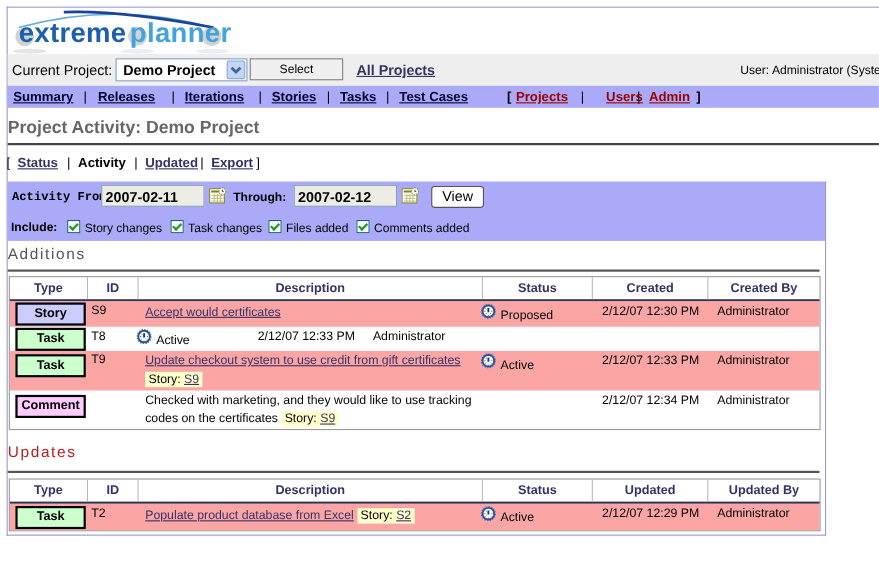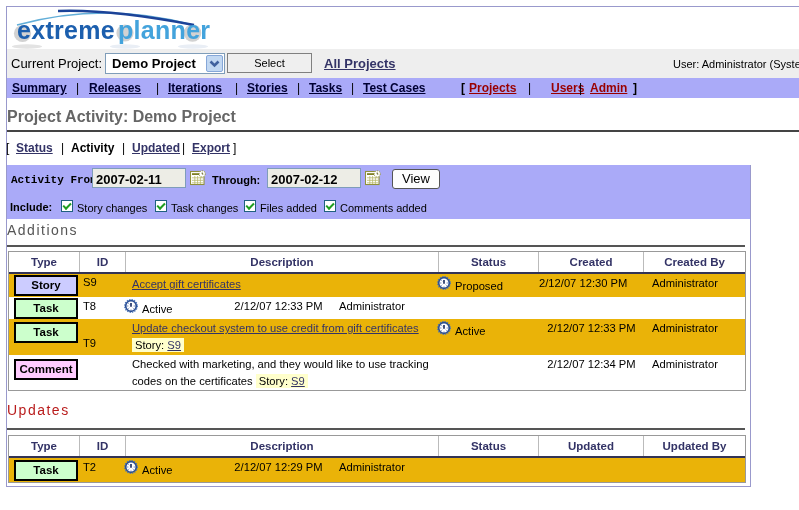--- a/index.html
+++ b/index.html
@@ -15,21 +15,21 @@
 .lnk{color:#333366;text-decoration:underline;}
 .badge{box-sizing:border-box;border:2px solid #000;width:64px;height:21px;
  text-align:center;font-weight:bold;font-size:11.5px;line-height:16px;color:#000;}
 .dtbl{position:absolute;left:8px;width:738px;border:1px solid #999;box-sizing:border-box;background:#fff;}
 .hrow{display:flex;height:22px;border-bottom:2px solid #333355;box-sizing:border-box;}
 .hcell{font-size:11.5px;font-weight:bold;color:#333366;text-align:center;line-height:20px;
  border-right:1px solid #bbbbbb;box-sizing:border-box;}
 .hcell:last-child{border-right:none;}
 .drow{display:flex;}
 .dcell{box-sizing:border-box;font-size:11.2px;color:#000;}
-.rowlav{background:#eab308;}
+.rowlav{background:#fca5a5;}
 .clock{display:inline-block;margin-left:-2px;}
 .cb{width:10px;height:10px;background:#fff;border:1.5px solid #20607f;}
 .cb:after{content:"";position:absolute;left:1.4px;top:1.8px;width:5.6px;height:2.6px;
  border-left:2.3px solid #1f9e1f;border-bottom:2.3px solid #1f9e1f;transform:rotate(-45deg);}
 </style>
 </head>
 <body>
 
 <div class="abs" style="left:6px;top:6px;width:793px;height:1px;background:#9999cc;"></div>
 <div class="abs" style="left:6px;top:6px;width:1px;height:481px;background:#9999cc;"></div>
@@ -149,49 +149,49 @@
   <div class="hcell" style="width:313px;">Description</div>
   <div class="hcell" style="width:100px;">Status</div>
   <div class="hcell" style="width:105px;">Created</div>
   <div class="hcell" style="width:101px;">Created By</div>
  </div>
  <div class="drow rowlav" style="height:23px;">
   <div class="dcell" style="width:71px;">
         <div class="badge" style="margin:1px 0 0 5px;background:#ccccff;">Story</div>
       </div>
   <div class="dcell" style="width:46px;padding:2px 0 0 3px;">S9</div>
-  <div class="dcell" style="width:313px;padding:2px 0 0 6px;line-height:17px;"><a class="lnk" href="#">Accept gift certificates</a></div>
+  <div class="dcell" style="width:313px;padding:2px 0 0 6px;line-height:17px;"><a class="lnk" href="#">Accept would certificates</a></div>
   <div class="dcell" style="width:100px;padding-top:2px;"><span class="clock"><svg width="14" height="14" viewBox="0 0 14 14">
             <circle cx="7" cy="7" r="6.4" fill="none" stroke="#4a76ba" stroke-width="1.1" stroke-dasharray="1.3,1.2"></circle>
             <circle cx="7" cy="7" r="5.3" fill="#ffffff" stroke="#2a4f96" stroke-width="1.7"></circle>
             <path d="M7 7.8 V4.0" stroke="#223366" stroke-width="1.7"></path>
             <path d="M7 10.6 v1 M3.3 7 h1 M9.7 7 h1 M4.5 4.5 l0.7 0.7 M9.5 9.5 l-0.7 -0.7 M4.5 9.5 l0.7 -0.7" stroke="#33549a" stroke-width="0.9"></path>
           </svg></span><span style="margin-left:4px;">Proposed</span></div>
-  <div class="dcell" style="width:105px;padding-top:3px;">2/12/07 12:30 PM</div>
+  <div class="dcell" style="width:105px;padding-top:3px;text-align:center;">2/12/07 12:30 PM</div>
   <div class="dcell" style="width:101px;padding:3px 0 0 8px;">Administrator</div>
  </div>
  <div class="drow" style="height:22px;">
   <div class="dcell" style="width:71px;">
         <div class="badge" style="margin:1px 0 0 5px;background:#ccffcc;">Task</div>
       </div>
   <div class="dcell" style="width:46px;padding:3px 0 0 3px;">T8</div>
   <div class="dcell" style="width:100px;padding-top:2px;"><span class="clock"><svg width="14" height="14" viewBox="0 0 14 14">
             <circle cx="7" cy="7" r="6.4" fill="none" stroke="#4a76ba" stroke-width="1.1" stroke-dasharray="1.3,1.2"></circle>
             <circle cx="7" cy="7" r="5.3" fill="#ffffff" stroke="#2a4f96" stroke-width="1.7"></circle>
             <path d="M7 7.8 V4.0" stroke="#223366" stroke-width="1.7"></path>
             <path d="M7 10.6 v1 M3.3 7 h1 M9.7 7 h1 M4.5 4.5 l0.7 0.7 M9.5 9.5 l-0.7 -0.7 M4.5 9.5 l0.7 -0.7" stroke="#33549a" stroke-width="0.9"></path>
           </svg></span><span style="margin-left:4px;">Active</span></div>
   <div class="dcell" style="width:105px;padding-top:3px;text-align:center;">2/12/07 12:33 PM</div>
   <div class="dcell" style="width:101px;padding:3px 0 0 8px;">Administrator</div>
  </div>
  <div class="drow rowlav" style="height:36px;">
   <div class="dcell" style="width:71px;">
         <div class="badge" style="margin:3px 0 0 5px;background:#ccffcc;">Task</div>
       </div>
-  <div class="dcell" style="width:46px;padding:2px 0 0 3px;margin-top:16px;">T9</div>
+  <div class="dcell" style="width:46px;padding:2px 0 0 3px;">T9</div>
   <div class="dcell" style="width:313px;padding:1px 0 0 6px;line-height:17px;"><a class="lnk" href="#">Update checkout system to use credit from gift certificates</a> <span class="hl">Story: <a class="lnk" href="#">S9</a></span></div>
   <div class="dcell" style="width:100px;padding-top:2px;"><span class="clock"><svg width="14" height="14" viewBox="0 0 14 14">
             <circle cx="7" cy="7" r="6.4" fill="none" stroke="#4a76ba" stroke-width="1.1" stroke-dasharray="1.3,1.2"></circle>
             <circle cx="7" cy="7" r="5.3" fill="#ffffff" stroke="#2a4f96" stroke-width="1.7"></circle>
             <path d="M7 7.8 V4.0" stroke="#223366" stroke-width="1.7"></path>
             <path d="M7 10.6 v1 M3.3 7 h1 M9.7 7 h1 M4.5 4.5 l0.7 0.7 M9.5 9.5 l-0.7 -0.7 M4.5 9.5 l0.7 -0.7" stroke="#33549a" stroke-width="0.9"></path>
           </svg></span><span style="margin-left:4px;">Active</span></div>
   <div class="dcell" style="width:105px;padding-top:3px;text-align:center;">2/12/07 12:33 PM</div>
   <div class="dcell" style="width:101px;padding:3px 0 0 8px;">Administrator</div>
  </div>
@@ -217,20 +217,21 @@
   <div class="hcell" style="width:313px;">Description</div>
   <div class="hcell" style="width:100px;">Status</div>
   <div class="hcell" style="width:105px;">Updated</div>
   <div class="hcell" style="width:101px;">Updated By</div>
  </div>
  <div class="drow rowlav" style="height:24px;">
   <div class="dcell" style="width:71px;">
         <div class="badge" style="margin:2px 0 0 5px;background:#ccffcc;">Task</div>
       </div>
   <div class="dcell" style="width:46px;padding:3px 0 0 3px;">T2</div>
+  <div class="dcell" style="width:313px;padding:3px 0 0 6px;line-height:17px;"><a class="lnk" href="#">Populate product database from Excel</a> <span class="hl">Story: <a class="lnk" href="#">S2</a></span></div>
   <div class="dcell" style="width:100px;padding-top:2px;"><span class="clock"><svg width="14" height="14" viewBox="0 0 14 14">
             <circle cx="7" cy="7" r="6.4" fill="none" stroke="#4a76ba" stroke-width="1.1" stroke-dasharray="1.3,1.2"></circle>
             <circle cx="7" cy="7" r="5.3" fill="#ffffff" stroke="#2a4f96" stroke-width="1.7"></circle>
             <path d="M7 7.8 V4.0" stroke="#223366" stroke-width="1.7"></path>
             <path d="M7 10.6 v1 M3.3 7 h1 M9.7 7 h1 M4.5 4.5 l0.7 0.7 M9.5 9.5 l-0.7 -0.7 M4.5 9.5 l0.7 -0.7" stroke="#33549a" stroke-width="0.9"></path>
           </svg></span><span style="margin-left:4px;">Active</span></div>
   <div class="dcell" style="width:105px;padding-top:3px;text-align:center;">2/12/07 12:29 PM</div>
   <div class="dcell" style="width:101px;padding:3px 0 0 8px;">Administrator</div>
  </div>
 </div>

